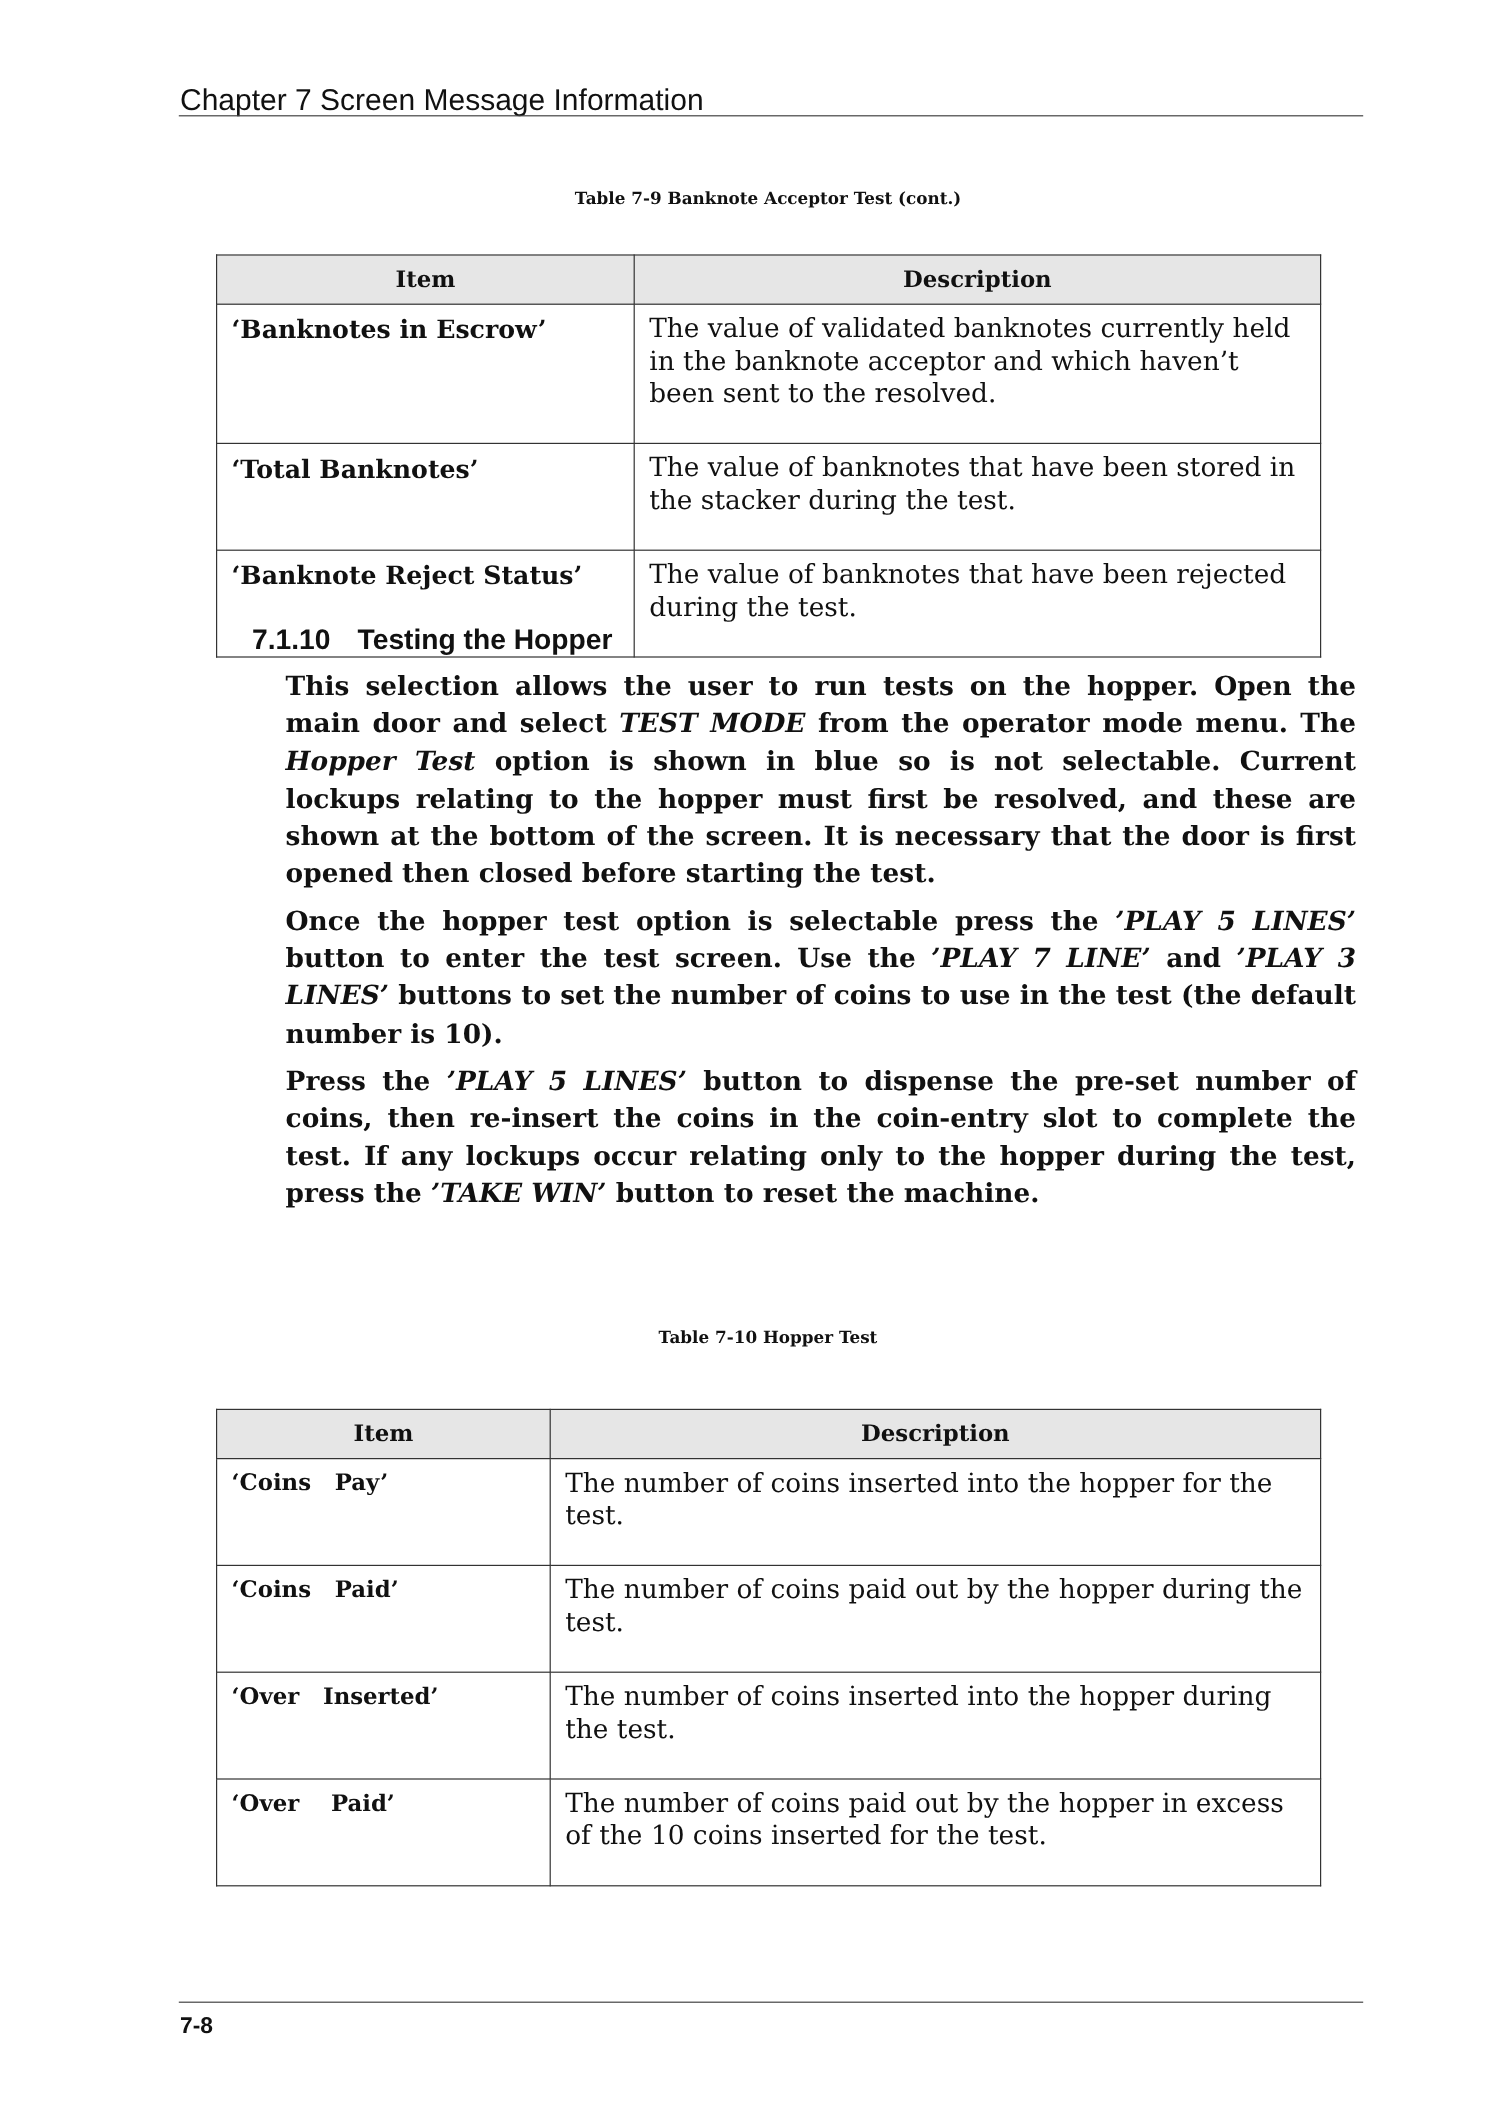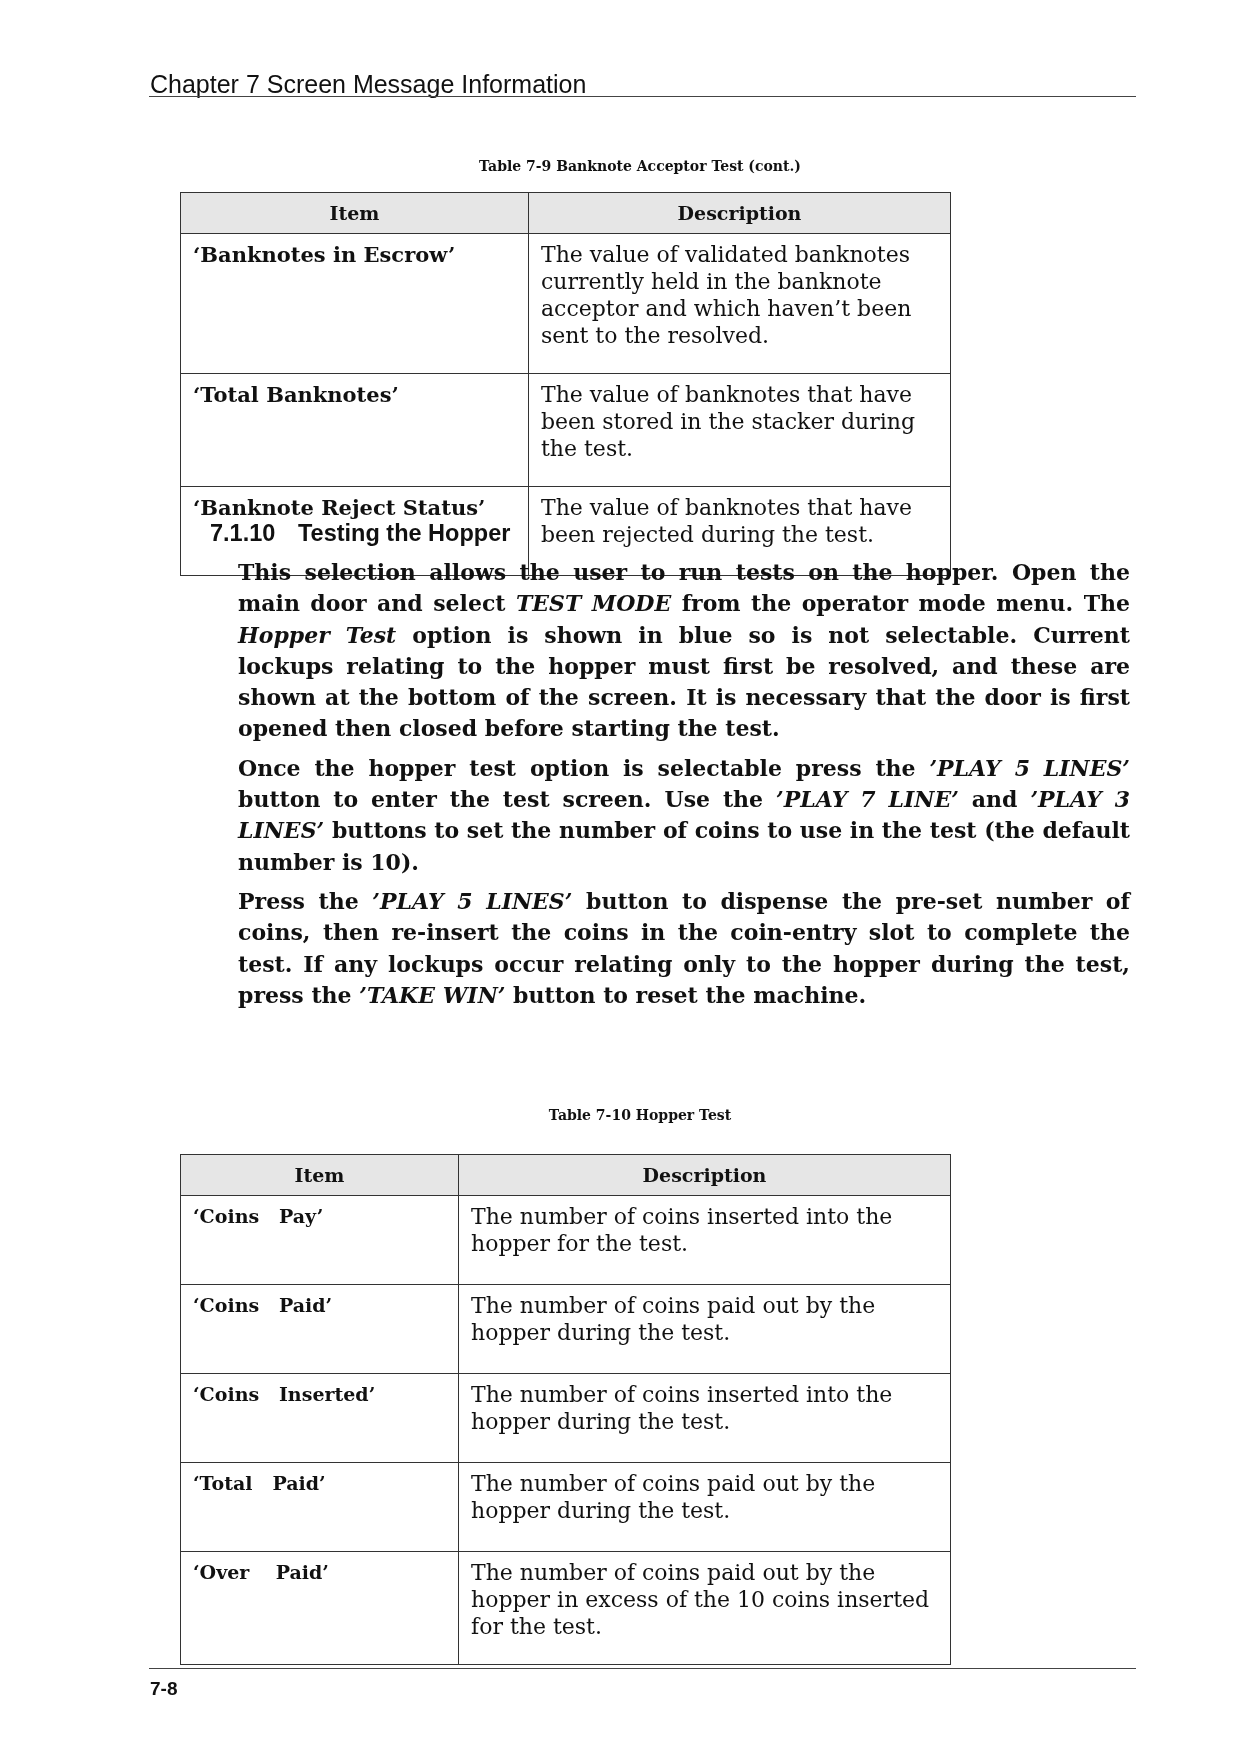--- a/index.html
+++ b/index.html
@@ -10,21 +10,21 @@
   #running-header { position: absolute; left: 150px; top: 70px; font-size: 25px; font-weight: normal; }
   .rule { position: absolute; height: 0; border-top: 1.6px solid #444; }
   #header-rule { left: 149px; top: 96px; width: 987px; }
   #footer-rule { left: 149px; top: 1668px; width: 987px; }
   #page-number { position: absolute; left: 150px; top: 1678px; font-size: 19px; font-weight: bold; }
 
   .caption { position: absolute; left: 180px; width: 920px; text-align: center; font-size: 14px; font-weight: bold; }
   #caption-79 { top: 158px; }
   #caption-710 { top: 1107px; }
 
-  table.doc { position: absolute; left: 180px; width: 771px; border-collapse: collapse; font-size: 22px; line-height: 27px; }
+  table.doc { position: absolute; left: 180px; width: 921px; border-collapse: collapse; font-size: 22px; line-height: 27px; margin-top: 20px; }
   table.doc th, table.doc td { border: 1.4px solid #333; vertical-align: top; text-align: left; }
   table.doc th { background: #e6e6e6; font-weight: bold; font-size: 19px; text-align: center; height: 40px; vertical-align: middle; padding: 0; }
   table.doc td { padding: 7px 12px 24px 12px; }
   #table-79 { top: 192px; }
   #table-79 col.c1 { width: 348px; }
   #table-79 td.item { font-weight: bold; font-size: 21px; }
   #table-79 tr.r0 td { height: 84px; }
   #table-79 tr.r1 td, #table-79 tr.r2 td { height: 57px; }
 
   #table-710 { top: 1154px; }
@@ -98,26 +98,22 @@
   <tbody>
     <tr>
       <td class="item">‘Coins   Pay’</td>
       <td>The number of coins inserted into the hopper for the test.</td>
     </tr>
     <tr>
       <td class="item">‘Coins   Paid’</td>
       <td>The number of coins paid out by the hopper during the test.</td>
     </tr>
     <tr>
-      <td class="item">‘Coins   Inserted’</td>
+      <td class="item">‘Over   Inserted’</td>
       <td>The number of coins inserted into the hopper during the test.</td>
-    </tr>
-    <tr>
-      <td class="item">‘Total   Paid’</td>
-      <td>The number of coins paid out by the hopper during the test.</td>
     </tr>
     <tr>
       <td class="item">‘Over    Paid’</td>
       <td>The number of coins paid out by the hopper in excess of the 10 coins inserted for the test.</td>
     </tr>
   </tbody>
 </table>
 
 <div id="footer-rule" class="rule"></div>
 <div id="page-number" class="sans">7-8</div>

